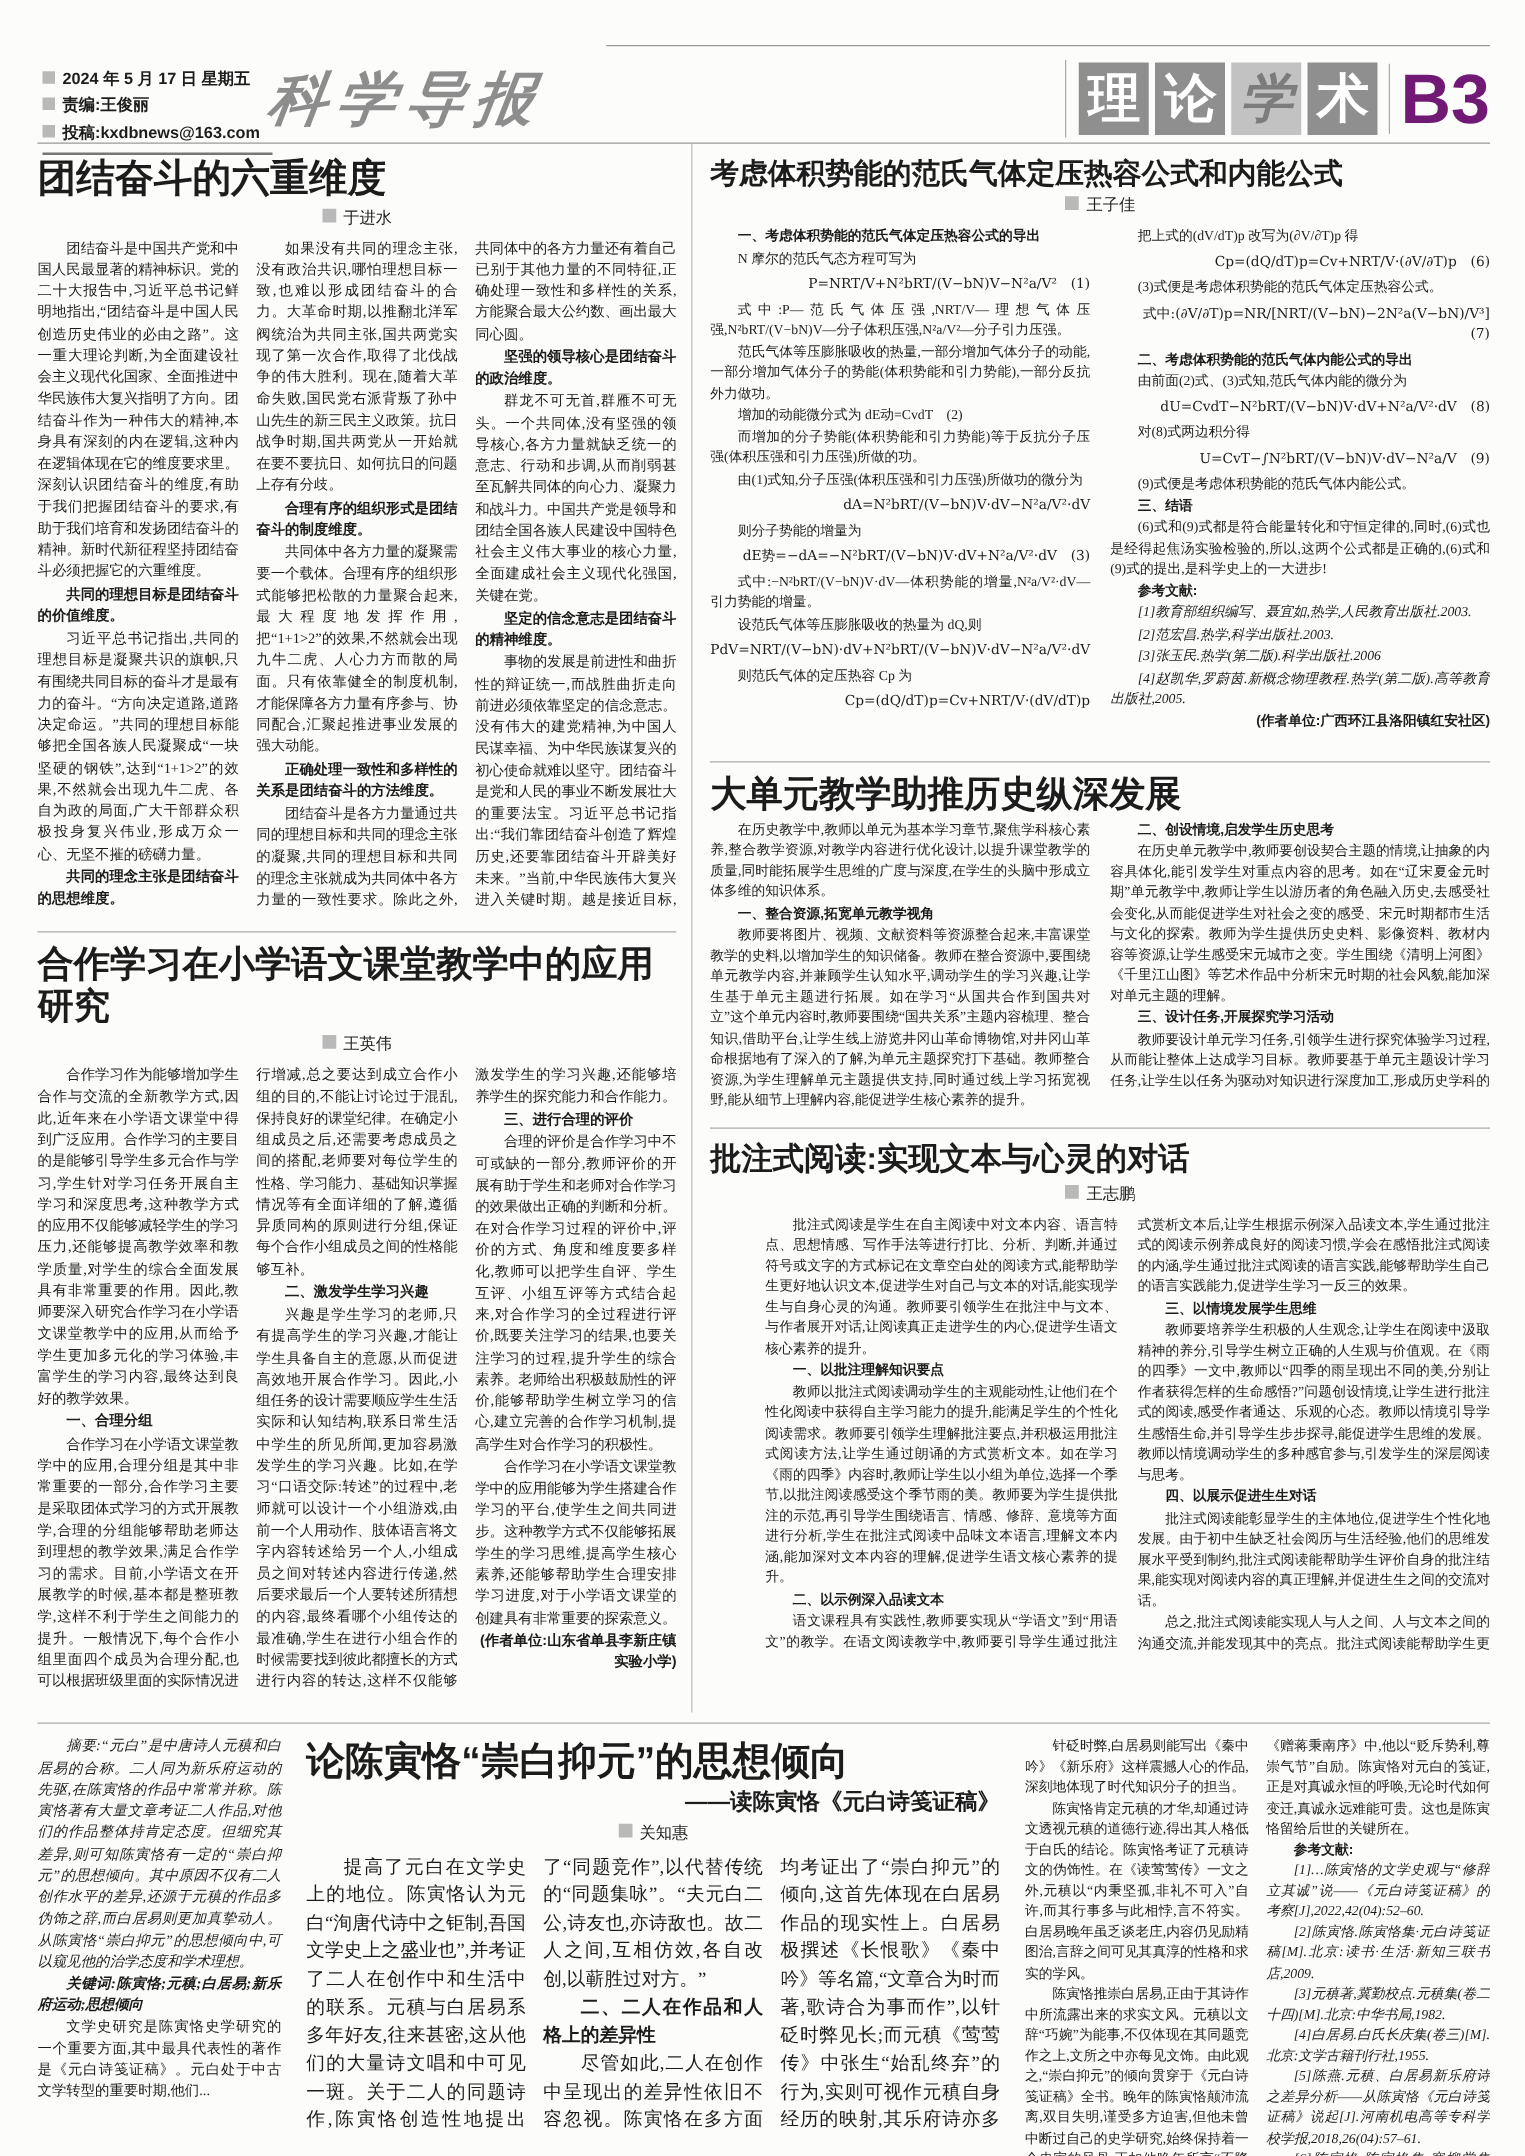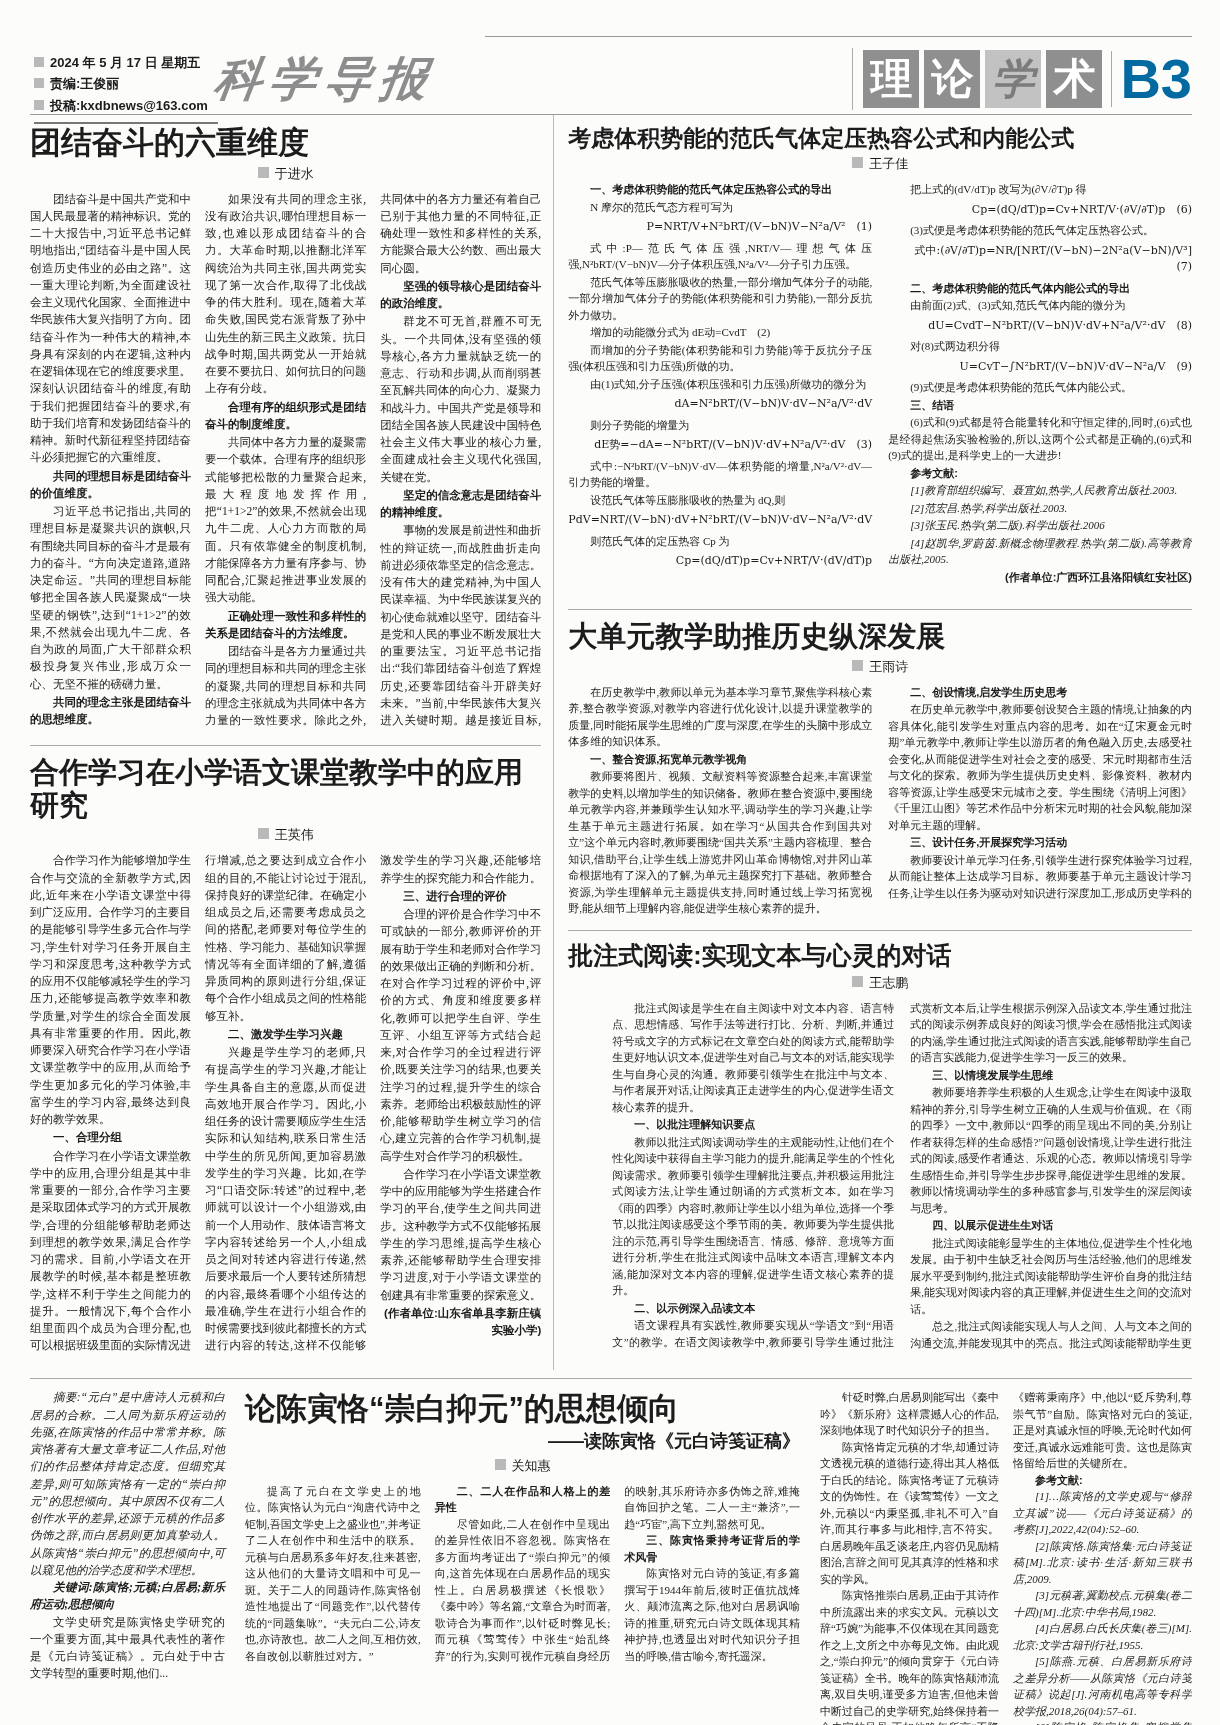--- a/index.html
+++ b/index.html
@@ -12,21 +12,21 @@
   .hdr-info .row{white-space:nowrap;}
   .sq{display:inline-block;width:10px;height:10px;background:#b9b9b9;margin-right:6px;vertical-align:baseline;overflow:hidden;color:transparent;}
   .masthead{position:absolute;left:185px;top:22px;font-family:"DejaVu Serif",serif;font-style:italic;font-weight:bold;
             font-size:47px;color:#8d8d8d;letter-spacing:8px;transform:skewX(-8deg);}
   .hdr-topline{position:absolute;left:455px;right:0;top:10px;border-top:1px solid #999;}
   .sec{position:absolute;right:0;top:22px;display:flex;align-items:center;height:62px;
        border-left:1px solid #aaa;padding-left:10px;}
   .sec .blk{width:56px;height:58px;background:#8f8f8f;color:#fff;font-family:"Liberation Sans",sans-serif;
             font-weight:bold;font-size:42px;display:flex;align-items:center;justify-content:center;margin-right:5px;}
   .sec .blk.script{background:#c2c2c2;color:#7c7c7c;font-family:"DejaVu Serif",serif;font-style:italic;}
-  .sec .pageno{font-family:"Liberation Sans",sans-serif;font-weight:bold;font-size:56px;color:#0369a1;
+  .sec .pageno{font-family:"Liberation Sans",sans-serif;font-weight:bold;font-size:56px;color:#701a75;
                border-left:1px solid #aaa;padding-left:8px;margin-left:4px;line-height:1;}
   .hdr-bottomline{border-top:1px solid #999;margin-top:2px;}
   
   .atitle{text-align:left;font-family:"Liberation Sans",sans-serif;font-weight:bold;margin:10px 0 2px 0;line-height:1.15;}
   .byline{text-align:center;font-family:"Liberation Sans",sans-serif;font-size:13px;margin:4px 0 8px 0;}
   .byline .sq{width:11px;height:11px;}
   .abody{text-align:justify;font-size:11.5px;line-height:1.5;overflow:hidden;}
   .abody p{margin:0 0 1px 0;}
   .t-p{text-indent:2em;}
   .t-sub{text-indent:2em;font-weight:bold;font-family:"Liberation Sans",sans-serif;}
@@ -50,21 +50,21 @@
   .a4 .abody{height:518px;column-count:3;column-gap:14px;}
   .a5 .atitle{font-size:25px;}
   .a5 .abody{height:356px;column-count:2;column-gap:16px;font-size:11px;margin-left:44px;}
   
   .band-bot{border-top:1px solid #aaa;margin-top:8px;padding-top:10px;display:flex;height:372px;overflow:hidden;}
   .a6-left{width:205px;box-sizing:border-box;padding-right:10px;font-size:11.5px;line-height:1.5;text-align:justify;overflow:hidden;}
   .a6-left p{margin:0;}
   .a6-mid{width:575px;box-sizing:border-box;padding:0 10px;overflow:hidden;}
   .a6-mid .atitle{font-size:31px;margin-top:2px;}
   .a6-sub{text-align:right;font-family:"Liberation Sans",sans-serif;font-size:18px;font-weight:bold;margin:2px 0;}
-  .a6-mid-body{column-count:3;column-gap:14px;height:242px;text-align:justify;font-size:11px;line-height:1.5;overflow:hidden;}
+  .a6-mid-body{column-count:3;column-gap:14px;height:242px;text-align:justify;font-size:15px;line-height:1.5;overflow:hidden;}
   .a6-mid-body p{margin:0;}
   .a6-right{flex:1;box-sizing:border-box;padding-left:10px;column-count:2;column-gap:14px;
             text-align:justify;font-size:11px;line-height:1.5;overflow:hidden;}
   .a6-right p{margin:0;}
 </style>
 </head>
 <body>
 
 <div class="sheet">
 
@@ -168,21 +168,20 @@
             <p class="t-ref">[3]张玉民.热学(第二版).科学出版社.2006</p>
             <p class="t-ref">[4]赵凯华,罗蔚茵.新概念物理教程.热学(第二版).高等教育出版社,2005.</p>
             <p class="t-unit">(作者单位:广西环江县洛阳镇红安社区)</p>
           </div>
       </div>
 
       <div class="rule"></div>
 
       <div class="a3">
         <h1 class="atitle">大单元教学助推历史纵深发展</h1>
-        <p class="byline"><span class="sq">■</span><span>王雨诗</span></p>
         <div class="abody">
             <p class="t-p">在历史教学中,教师以单元为基本学习章节,聚焦学科核心素养,整合教学资源,对教学内容进行优化设计,以提升课堂教学的质量,同时能拓展学生思维的广度与深度,在学生的头脑中形成立体多维的知识体系。</p>
             <p class="t-sub">一、整合资源,拓宽单元教学视角</p>
             <p class="t-p">教师要将图片、视频、文献资料等资源整合起来,丰富课堂教学的史料,以增加学生的知识储备。教师在整合资源中,要围绕单元教学内容,并兼顾学生认知水平,调动学生的学习兴趣,让学生基于单元主题进行拓展。如在学习“从国共合作到国共对立”这个单元内容时,教师要围绕“国共关系”主题内容梳理、整合知识,借助平台,让学生线上游览井冈山革命博物馆,对井冈山革命根据地有了深入的了解,为单元主题探究打下基础。教师整合资源,为学生理解单元主题提供支持,同时通过线上学习拓宽视野,能从细节上理解内容,能促进学生核心素养的提升。</p>
             <p class="t-sub">二、创设情境,启发学生历史思考</p>
             <p class="t-p">在历史单元教学中,教师要创设契合主题的情境,让抽象的内容具体化,能引发学生对重点内容的思考。如在“辽宋夏金元时期”单元教学中,教师让学生以游历者的角色融入历史,去感受社会变化,从而能促进学生对社会之变的感受、宋元时期都市生活与文化的探索。教师为学生提供历史史料、影像资料、教材内容等资源,让学生感受宋元城市之变。学生围绕《清明上河图》《千里江山图》等艺术作品中分析宋元时期的社会风貌,能加深对单元主题的理解。</p>
             <p class="t-sub">三、设计任务,开展探究学习活动</p>
             <p class="t-p">教师要设计单元学习任务,引领学生进行探究体验学习过程,从而能让整体上达成学习目标。教师要基于单元主题设计学习任务,让学生以任务为驱动对知识进行深度加工,形成历史学科的核心素养,助推历史学习向纵深处发展,能促进学生核心素养的提升。</p>
           </div>
       </div>

